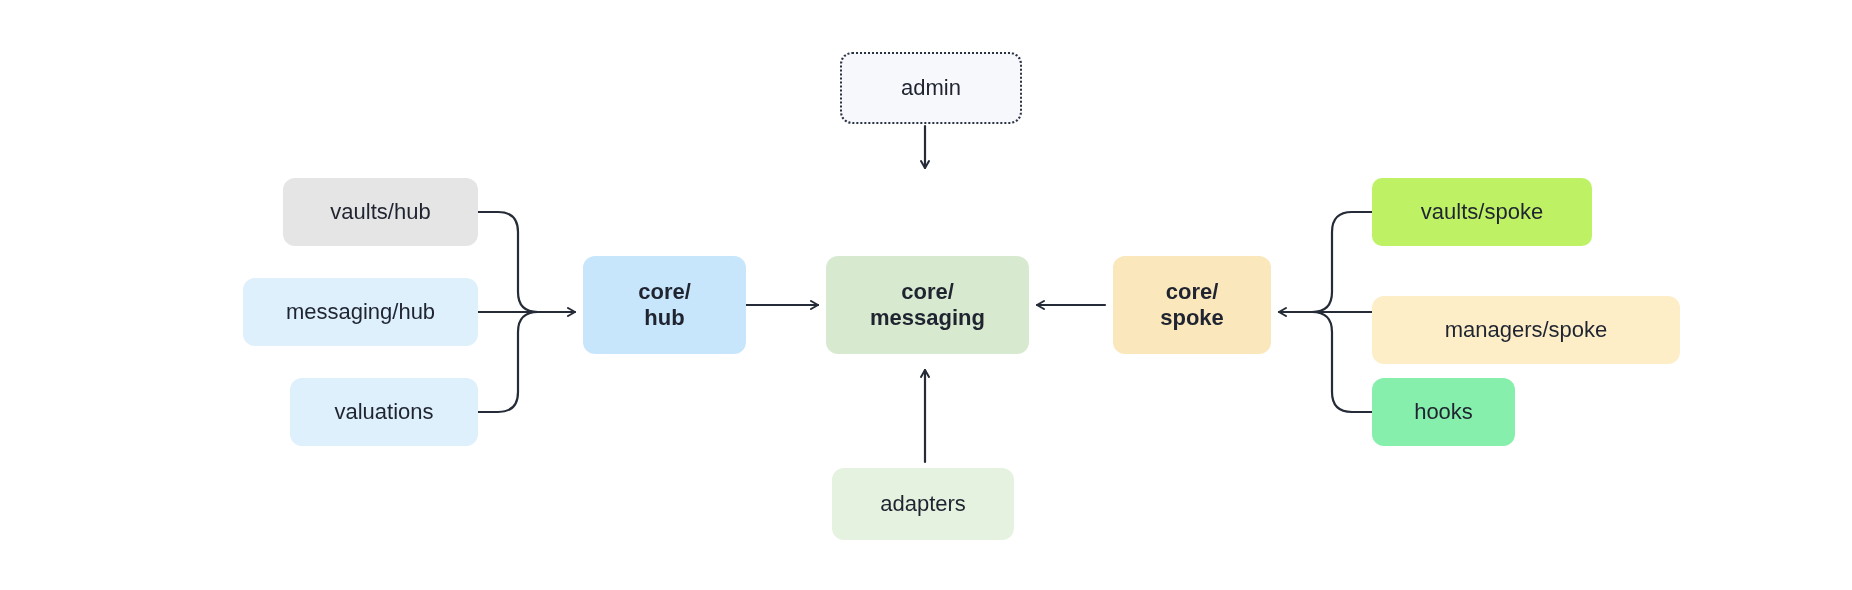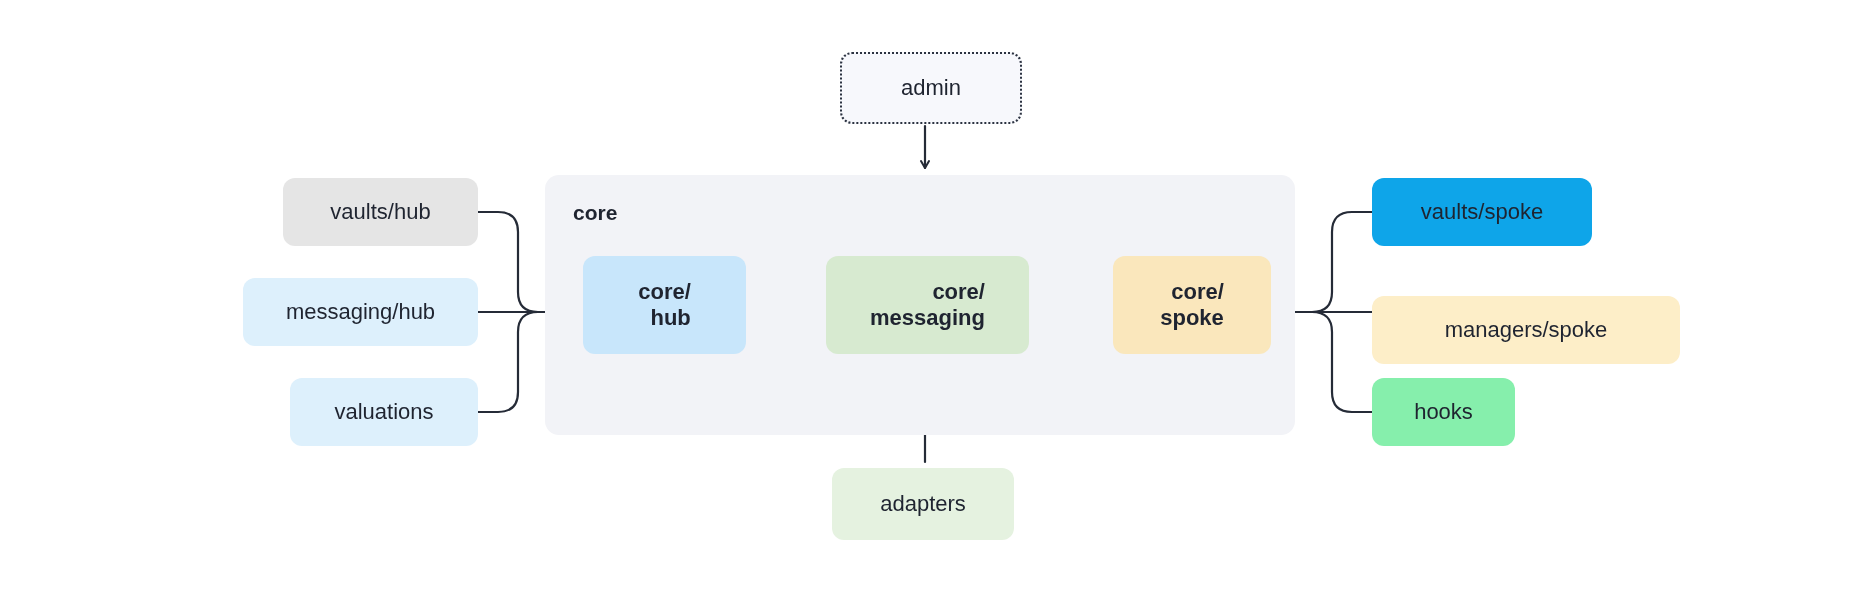--- a/index.html
+++ b/index.html
@@ -21,21 +21,21 @@
     left: 0; top: 0;
     width: 1852px;
     height: 590px;
     pointer-events: none;
   }
   .node {
     position: absolute;
     display: flex;
     align-items: center;
     justify-content: center;
-    text-align: right;
+    text-align: center;
     border-radius: 12px;
     color: #1f2430;
     line-height: 1.18;
     white-space: pre-line;
   }
   .node-plain   { font-weight: 400; font-size: 22px; }
   .node-strong  { font-weight: 700; font-size: 22px; }
 
   
   #core-group {
@@ -66,21 +66,21 @@
   #node-vaults-hub    { left: 283px; top: 178px; width: 195px; height: 68px; background: #e5e5e5; }
   #node-managers-hub  { left: 243px; top: 278px; width: 235px; height: 68px; background: #ddf0fc; }
   #node-valuations    { left: 290px; top: 378px; width: 188px; height: 68px; background: #ddf0fc; }
 
   
   #node-core-hub       { left: 583px; top: 256px; width: 163px; height: 98px; background: #c8e6fb; }
   #node-core-messaging { left: 826px; top: 256px; width: 203px; height: 98px; background: #d7ead0; }
   #node-core-spoke     { left: 1113px; top: 256px; width: 158px; height: 98px; background: #fae7bc; }
 
   
-  #node-vaults-spoke   { left: 1372px; top: 178px; width: 220px; height: 68px; background: #0ea5e9; }
+  #node-vaults-spoke   { left: 1372px; top: 178px; width: 220px; height: 68px; background: #bef264; border-radius: 10px; }
   #node-managers-spoke { left: 1372px; top: 296px; width: 308px; height: 68px; background: #fdeec8; }
   #node-hooks          { left: 1372px; top: 378px; width: 143px; height: 68px; background: #86efac; }
 
   
   #node-adapters { left: 832px; top: 468px; width: 182px; height: 72px; background: #e5f2e0; }
 </style>
 </head>
 <body>
 
 <div id="canvas">
@@ -113,23 +113,20 @@
 
       <path d="M1372,212 L1352,212 Q1332,212 1332,232 L1332,292 Q1332,312 1312,312"></path>
       <path d="M1372,312 L1312,312"></path>
       <path d="M1372,412 L1352,412 Q1332,412 1332,392 L1332,332 Q1332,312 1312,312"></path>
       <path d="M1330,312 L1279,312" marker-end="url(#arrowL)"></path>
 
       <path d="M925,462 L925,370" marker-end="url(#arrowV)"></path>
     </g>
   </svg>
 
-  <div id="core-group">
-    <span id="core-group-label">core</span>
-  </div>
 
   <div class="node node-plain" id="node-admin">admin</div>
 
   <div class="node node-plain" id="node-vaults-hub">vaults/hub</div>
   <div class="node node-plain" id="node-managers-hub">messaging/hub</div>
   <div class="node node-plain" id="node-valuations">valuations</div>
 
   <div class="node node-strong" id="node-core-hub">core/
 hub</div>
   <div class="node node-strong" id="node-core-messaging">core/

